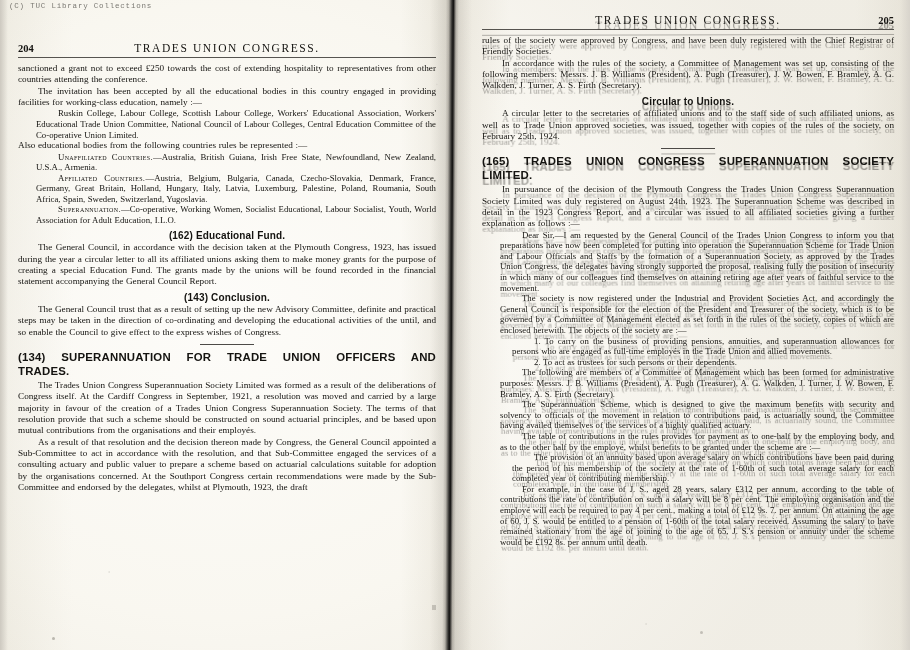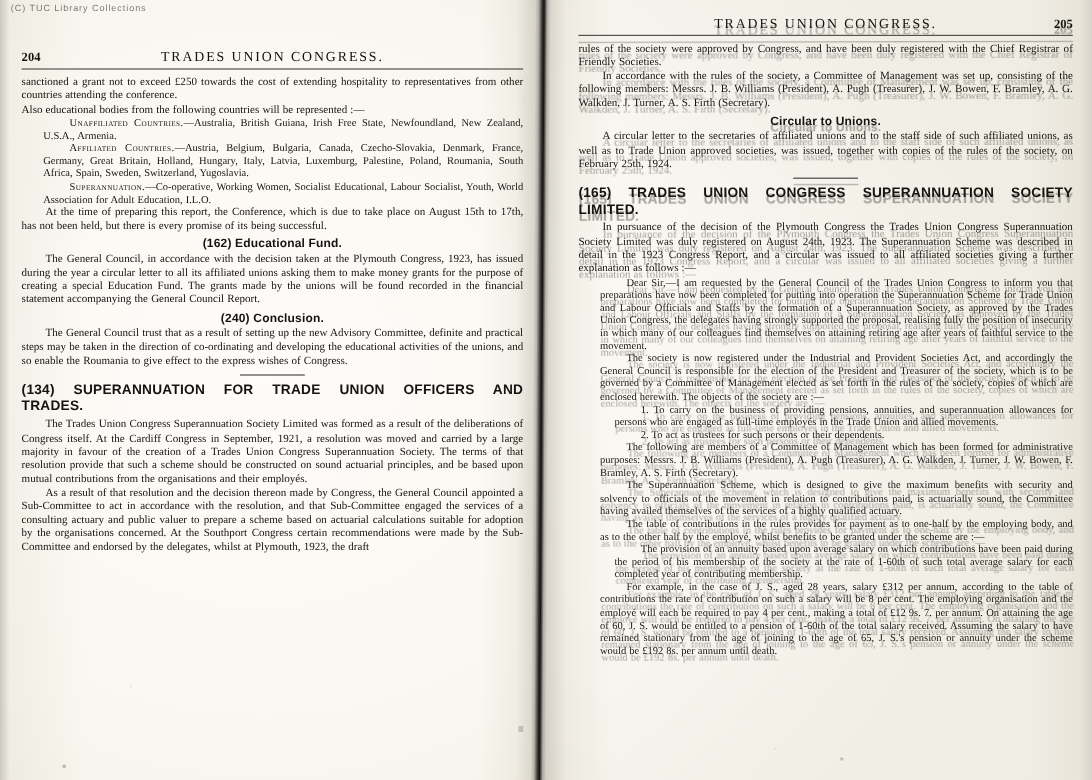--- a/index.html
+++ b/index.html
@@ -70,21 +70,21 @@
     width: 42px;
     background: linear-gradient(90deg, rgba(160,156,148,0) 0%, rgba(150,146,138,0.28) 45%, rgba(150,146,138,0.28) 58%, rgba(160,156,148,0) 100%);
     pointer-events: none;
   }
 
   
   .watermark {
     position: absolute;
     left: 9px;
     top: 2px;
-    font-family: Liberation Sans, sans-serif;
+    font-family: Liberation Mono, monospace;
     font-size: 7.5px;
     letter-spacing: 0.8px;
     color: #4a4843;
     opacity: 0.72;
     white-space: nowrap;
     z-index: 6;
   }
 
   
   .page-col {
@@ -247,37 +247,40 @@
     <div class="col-inner" id="left-inner">
 
       <div class="runhead">
         <span class="folio">204</span>
         <span class="rh-title">TRADES UNION CONGRESS.</span>
         <span class="folio-right"></span>
       </div>
       <div class="rule-under-head"></div>
 
       <p class="bodytext noindent">sanctioned a grant not to exceed £250 towards the cost of extending hospitality to representatives from other countries attending the conference.</p>
-
-
-      <p class="bodytext noindent">Also educational bodies from the following countries will be represented :—</p>
+      <p class="bodytext">The invitation has been accepted by all the educational bodies in this country engaged in providing facilities for working-class education, namely :—</p>
+
+      <div class="indent-block">
+        <p class="bodytext hang">Ruskin College, Labour College, Scottish Labour College, Workers' Educational Association, Workers' Educational Trade Union Committee, National Council of Labour Colleges, Central Education Committee of the Co-operative Union Limited.</p>
+      </div>
+
+      <p class="bodytext noindent">Also educational bodies from the following countries rules be represented :—</p>
 
       <div class="indent-block">
         <p class="bodytext hang"><span class="sc">Unaffiliated Countries.</span><span>—Australia, British Guiana, Irish Free State, Newfoundland, New Zealand, U.S.A., Armenia.</span></p>
         <p class="bodytext hang"><span class="sc">Affiliated Countries.</span><span>—Austria, Belgium, Bulgaria, Canada, Czecho-Slovakia, Denmark, France, Germany, Great Britain, Holland, Hungary, Italy, Latvia, Luxemburg, Palestine, Poland, Roumania, South Africa, Spain, Sweden, Switzerland, Yugoslavia.</span></p>
         <p class="bodytext hang"><span class="sc">Superannuation.</span><span>—Co-operative, Working Women, Socialist Educational, Labour Socialist, Youth, World Association for Adult Education, I.L.O.</span></p>
       </div>
 
-      <p class="bodytext">At the time of preparing this report, the Conference, which is due to take place on August 15th to 17th, has not been held, but there is every promise of its being successful.</p>
 
       <h3 class="subhead">(162) Educational Fund.</h3>
       <p class="bodytext">The General Council, in accordance with the decision taken at the Plymouth Congress, 1923, has issued during the year a circular letter to all its affiliated unions asking them to make money grants for the purpose of creating a special Education Fund. The grants made by the unions will be found recorded in the financial statement accompanying the General Council Report.</p>
 
-      <h3 class="subhead">(240) Conclusion.</h3>
-      <p class="bodytext">The General Council trust that as a result of setting up the new Advisory Committee, definite and practical steps may be taken in the direction of co-ordinating and developing the educational activities of the unions, and so enable the Roumania to give effect to the express wishes of Congress.</p>
+      <h3 class="subhead">(143) Conclusion.</h3>
+      <p class="bodytext">The General Council trust that as a result of setting up the new Advisory Committee, definite and practical steps may be taken in the direction of co-ordinating and developing the educational activities of the until, and so enable the Council to give effect to the express wishes of Congress.</p>
 
       <div class="thin-rule"></div>
 
       <h2 class="mainhead centered-wrap">
         <span>(134) SUPERANNUATION FOR TRADE UNION OFFICERS AND</span>
         <span class="head-2nd">TRADES.</span>
       </h2>
 
       <p class="bodytext">The Trades Union Congress Superannuation Society Limited was formed as a result of the deliberations of Congress itself. At the Cardiff Congress in September, 1921, a resolution was moved and carried by a large majority in favour of the creation of a Trades Union Congress Superannuation Society. The terms of that resolution provide that such a scheme should be constructed on sound actuarial principles, and be based upon mutual contributions from the organisations and their employés.</p>
       <p class="bodytext">As a result of that resolution and the decision thereon made by Congress, the General Council appointed a Sub-Committee to act in accordance with the resolution, and that Sub-Committee engaged the services of a consulting actuary and public valuer to prepare a scheme based on actuarial calculations suitable for adoption by the organisations concerned. At the Southport Congress certain recommendations were made by the Sub-Committee and endorsed by the delegates, whilst at Plymouth, 1923, the draft</p>

